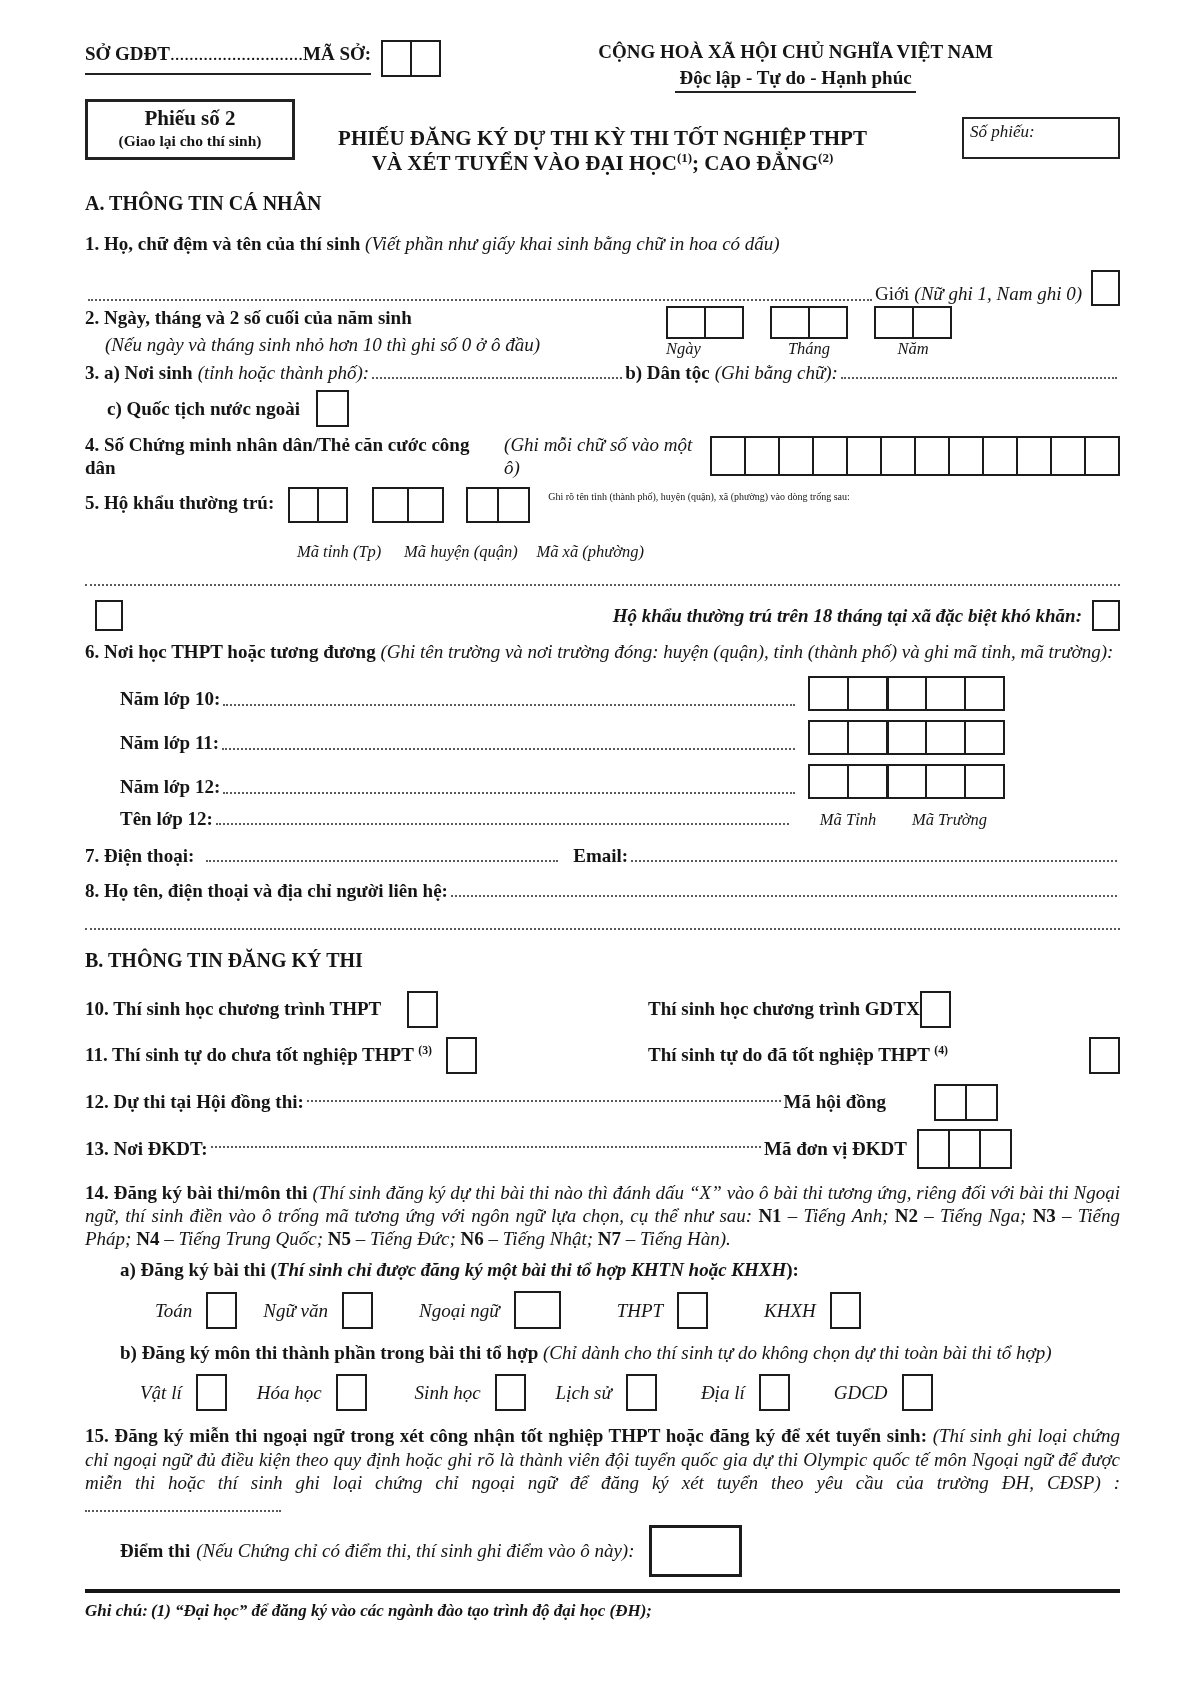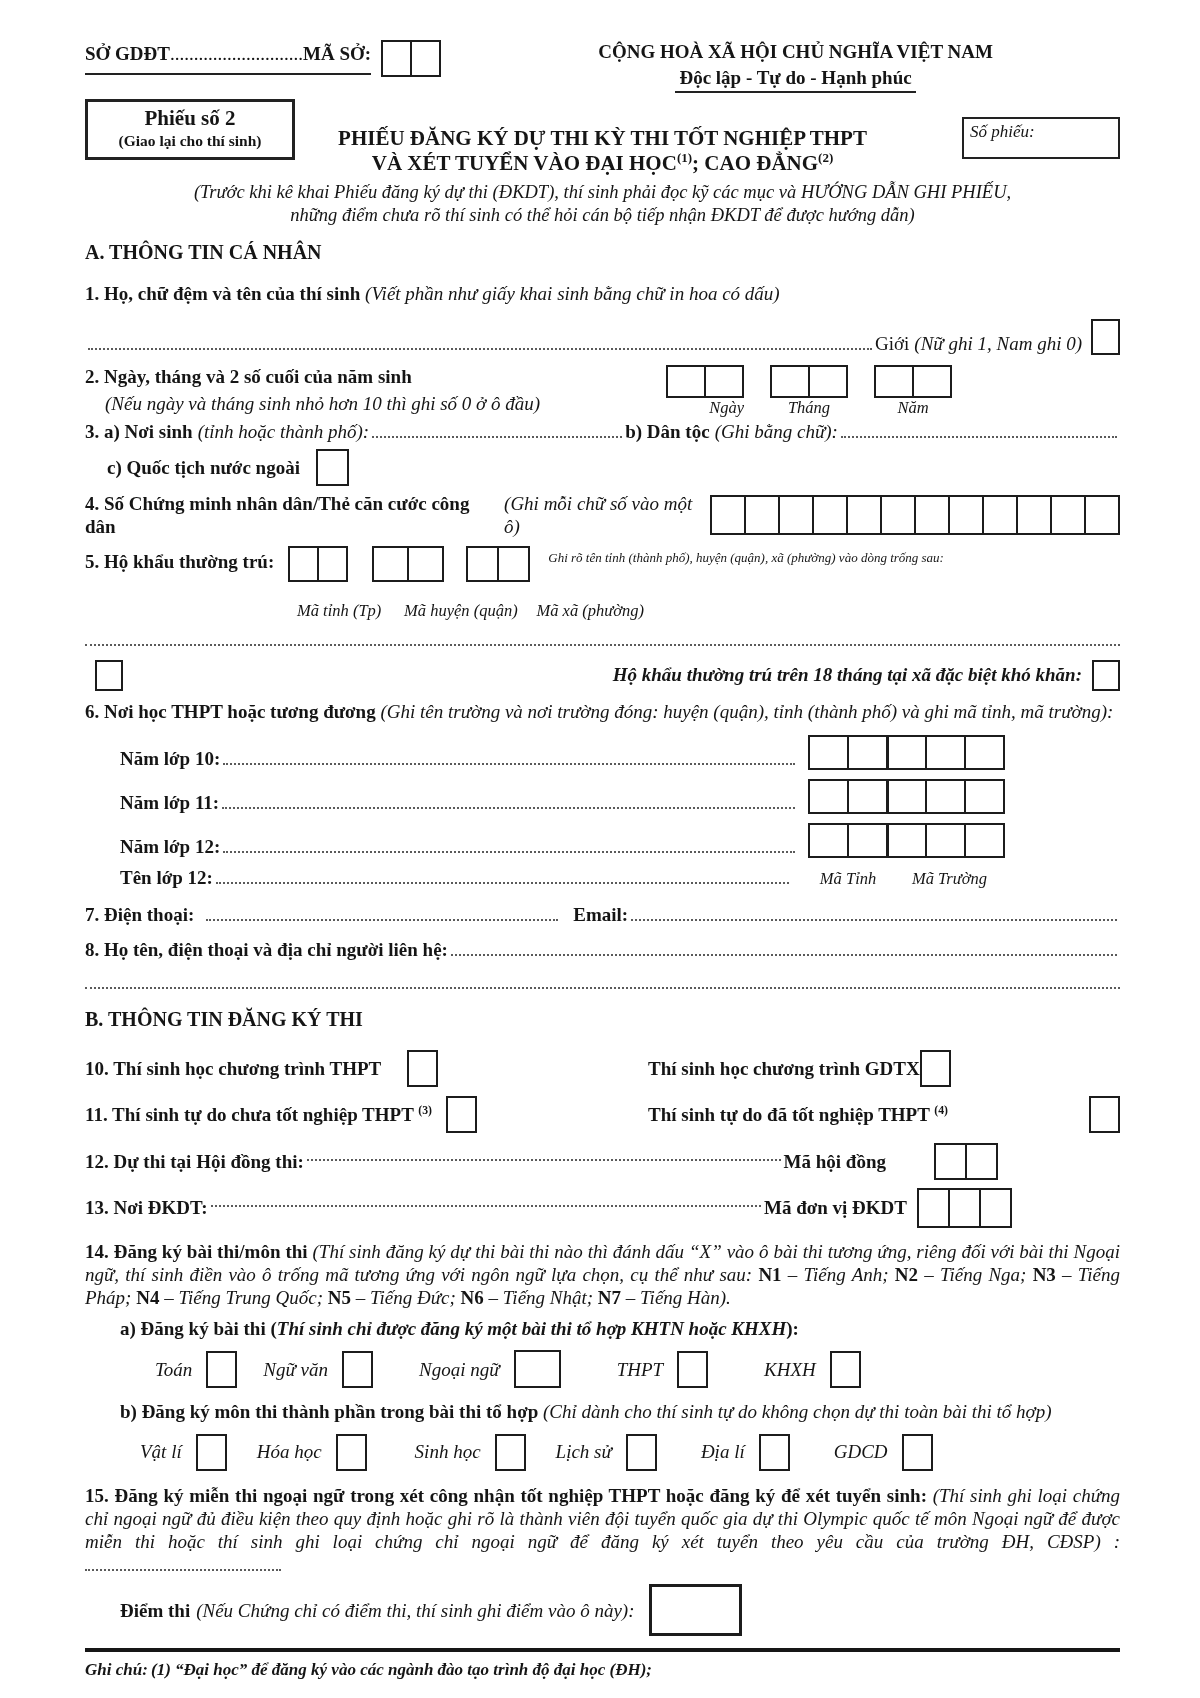--- a/index.html
+++ b/index.html
@@ -49,21 +49,21 @@
   .formno-box .t2{font-size:15.5px}
   .serial-box{border:2px solid #222;width:158px;height:42px;box-sizing:border-box;padding:3px 6px;margin-top:18px;font-size:17px}
   .title-wrap{text-align:center;margin-top:6px}
   .title-l{font-size:21px;font-weight:700}
   .title-note{text-align:center;font-style:italic;font-size:18.5px;margin-top:4px}
   
   .sec-h{font-weight:700;font-size:20px;margin:14px 0 8px}
   .item{margin-top:9px}
   .lbl{font-weight:700}
   .note{font-style:italic}
-  .small-note{font-style:italic;font-size:13px}
+  .small-note{font-size:10px}
   .sub-lbl{font-style:italic;font-size:16.5px}
   .just{text-align:justify}
   .indent{padding-left:35px}
   .hr-thick{border:none;border-top:4px solid #161616;margin:12px 0 8px;width:100%}
   .seg-p span{white-space:pre-wrap}
 </style>
 </head>
 <body>
 
 <div class="page">
@@ -89,45 +89,41 @@
     </div>
     <div class="serial-box i"><span>Số phiếu:</span></div>
   </div>
 
   <div class="title-wrap" style="margin-top:-34px">
     <div class="title-l">PHIẾU ĐĂNG KÝ DỰ THI KỲ THI TỐT NGHIỆP THPT</div>
     <div class="title-l">
       <span>VÀ XÉT TUYỂN VÀO ĐẠI HỌC</span><sup>(1)</sup><span>; CAO ĐẲNG</span><sup>(2)</sup>
     </div>
   </div>
-  <div class="title-note">
-    <div>(Trước khi kê khai Phiếu đăng ký dự thi (ĐKDT), thí sinh phải đọc kỹ các mục và HƯỚNG DẪN GHI PHIẾU,</div>
-    <div>những điểm chưa rõ thí sinh có thể hỏi cán bộ tiếp nhận ĐKDT để được hướng dẫn)</div>
-  </div>
 
   <div class="sec-h">A. THÔNG TIN CÁ NHÂN</div>
 
   <div class="item">
     <span class="lbl">1. Họ, chữ đệm và tên của thí sinh</span>
     <span class="note">(Viết phần như giấy khai sinh bằng chữ in hoa có dấu)</span>
   </div>
   <div class="row" style="margin-top:14px">
     <span class="dots"></span>
     <span>Giới</span>
     <span class="i" style="margin-left:5px">(Nữ ghi 1, Nam ghi 0)</span>
     <span class="box1 bx-gender" style="margin-left:9px"></span>
   </div>
 
-  <div class="row" style="margin-top:10px;align-items:flex-start">
+  <div class="row" style="align-items:flex-start">
     <div style="flex:1">
       <div class="lbl">2. Ngày, tháng và 2 số cuối của năm sinh</div>
       <div class="note" style="padding-left:20px;margin-top:4px">(Nếu ngày và tháng sinh nhỏ hơn 10 thì ghi số 0 ở ô đầu)</div>
     </div>
     <div style="display:flex;gap:26px;margin-right:168px">
-      <div style="text-align:right">
+      <div style="text-align:left">
         <span class="cg cg-dob">
             <span class="cell"></span>
             <span class="cell"></span>
           </span>
         <div class="sub-lbl">Ngày</div>
       </div>
       <div style="text-align:center">
         <span class="cg cg-dob">
             <span class="cell"></span>
             <span class="cell"></span>

